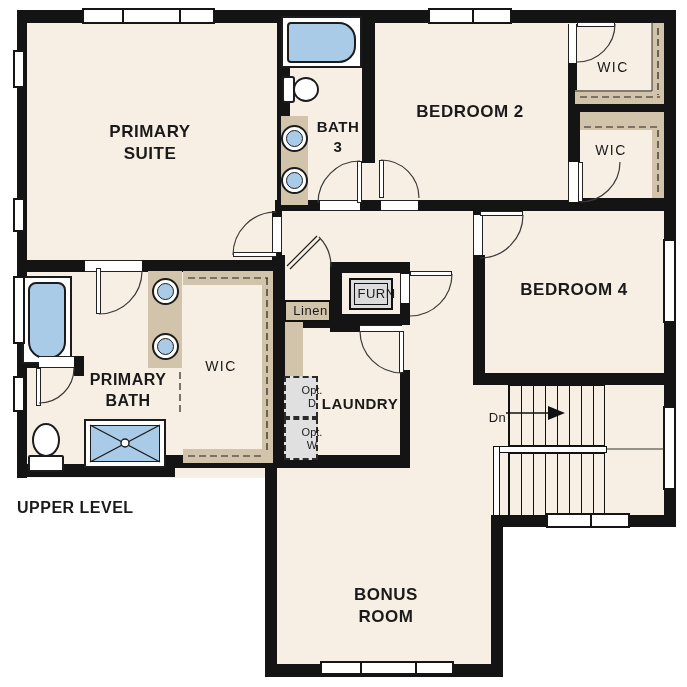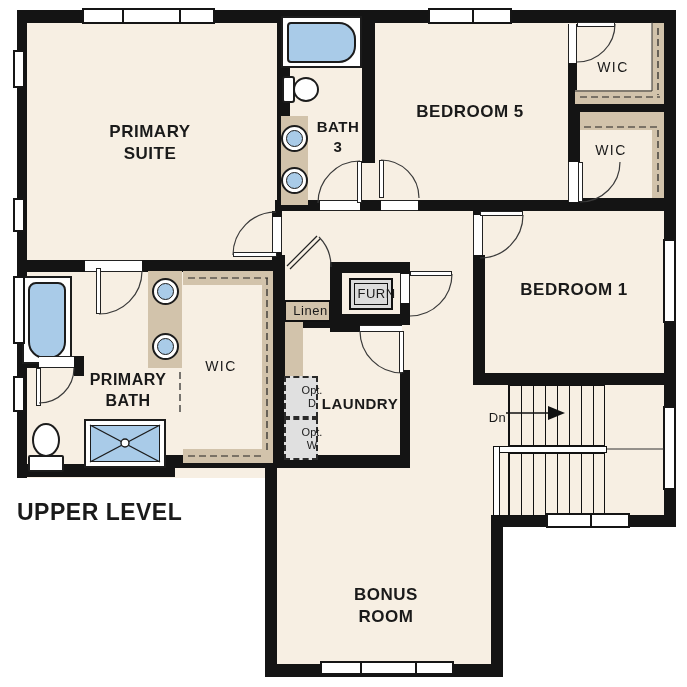--- a/index.html
+++ b/index.html
@@ -12,21 +12,21 @@
   .jamb{background:#fff;border-left:1px solid #222;border-right:1px solid #222;}
   .jambH{background:#fff;border-top:1px solid #222;border-bottom:1px solid #222;}
   .panel{background:#fff;border:1px solid #222;}
   .win{background:#fff;border:2px solid #151515;}
   .windiv{background:#151515;}
   .lbl{white-space:pre-line;text-align:center;transform:translate(-50%,-50%);
        font-weight:bold;font-size:17px;line-height:1.3;letter-spacing:.5px;}
   .small{font-weight:normal;font-size:13px;letter-spacing:.5px;padding-left:11px;}
   .tiny{font-weight:normal;font-size:11px;line-height:1.2;letter-spacing:0;margin-left:11px;}
   .wic{font-weight:normal;font-size:14px;letter-spacing:1.5px;}
-  .title{font-weight:bold;font-size:23px;letter-spacing:.5px;transform:none;text-align:left;}
+  .title{font-weight:bold;font-size:16px;letter-spacing:.5px;transform:none;text-align:left;}
   .blue{background:var(--blue);border:2px solid #1c1c1c;}
   .white-fix{background:#fff;border:2px solid #1c1c1c;}
   .sink{width:27px;height:27px;border-radius:50%;background:#fff;border:2px solid #1c1c1c;}
   .sink div{position:absolute;left:3px;top:3px;width:17px;height:17px;border-radius:50%;
             background:var(--blue);border:1px solid #1c1c1c;}
   .treads{border:1px solid #111;
       background:repeating-linear-gradient(90deg,#111 0,#111 1px,transparent 1px,transparent 12px);}
   .rail{background:#fff;border:1px solid #111;}
   .furn{background:var(--gray);border:2px solid #111;outline:1px solid #111;outline-offset:-6px;}
   .opt{background:#e0e0e0;border:2px dashed #2a2a2a;}
@@ -203,22 +203,22 @@
     <g>
       <path d="M506,413 L548,413" stroke="#111" stroke-width="1.4"></path>
       <polygon points="548,406 565,413 548,420" fill="#111"></polygon>
     </g>
   </svg>
 
   <div class="lbl" style="left:150px;top:143px;">PRIMARY
 SUITE</div>
   <div class="lbl" style="left:338px;top:136px;font-size:15px;">BATH
 3</div>
-  <div class="lbl" style="left:470px;top:112px;">BEDROOM 5</div>
-  <div class="lbl" style="left:574px;top:290px;">BEDROOM 1</div>
+  <div class="lbl" style="left:470px;top:112px;">BEDROOM 2</div>
+  <div class="lbl" style="left:574px;top:290px;">BEDROOM 4</div>
   <div class="lbl" style="left:128px;top:391px;font-size:16px;">PRIMARY
 BATH</div>
   <div class="lbl" style="left:386px;top:566px;margin-top:40px;">BONUS
 ROOM</div>
   <div class="lbl" style="left:360px;top:404px;font-size:15px;">LAUNDRY</div>
   <div class="lbl wic" style="left:613px;top:67px;">WIC</div>
   <div class="lbl wic" style="left:611px;top:150px;">WIC</div>
   <div class="lbl wic" style="left:221px;top:366px;">WIC</div>
   <div class="lbl small" style="left:305px;top:311px;">Linen</div>
   <div class="lbl small" style="left:371px;top:294px;">FURN</div>

